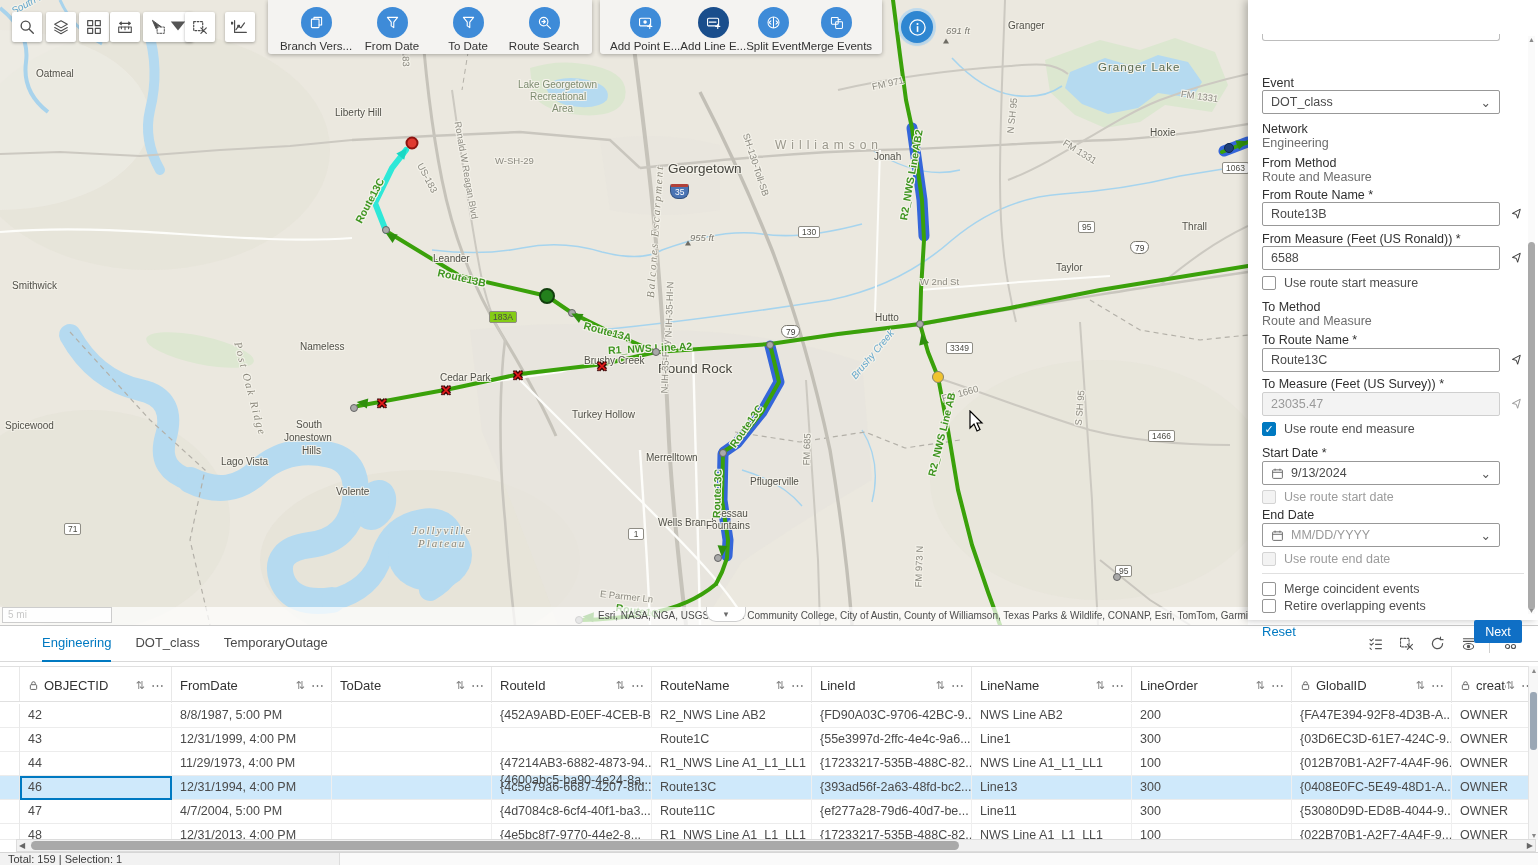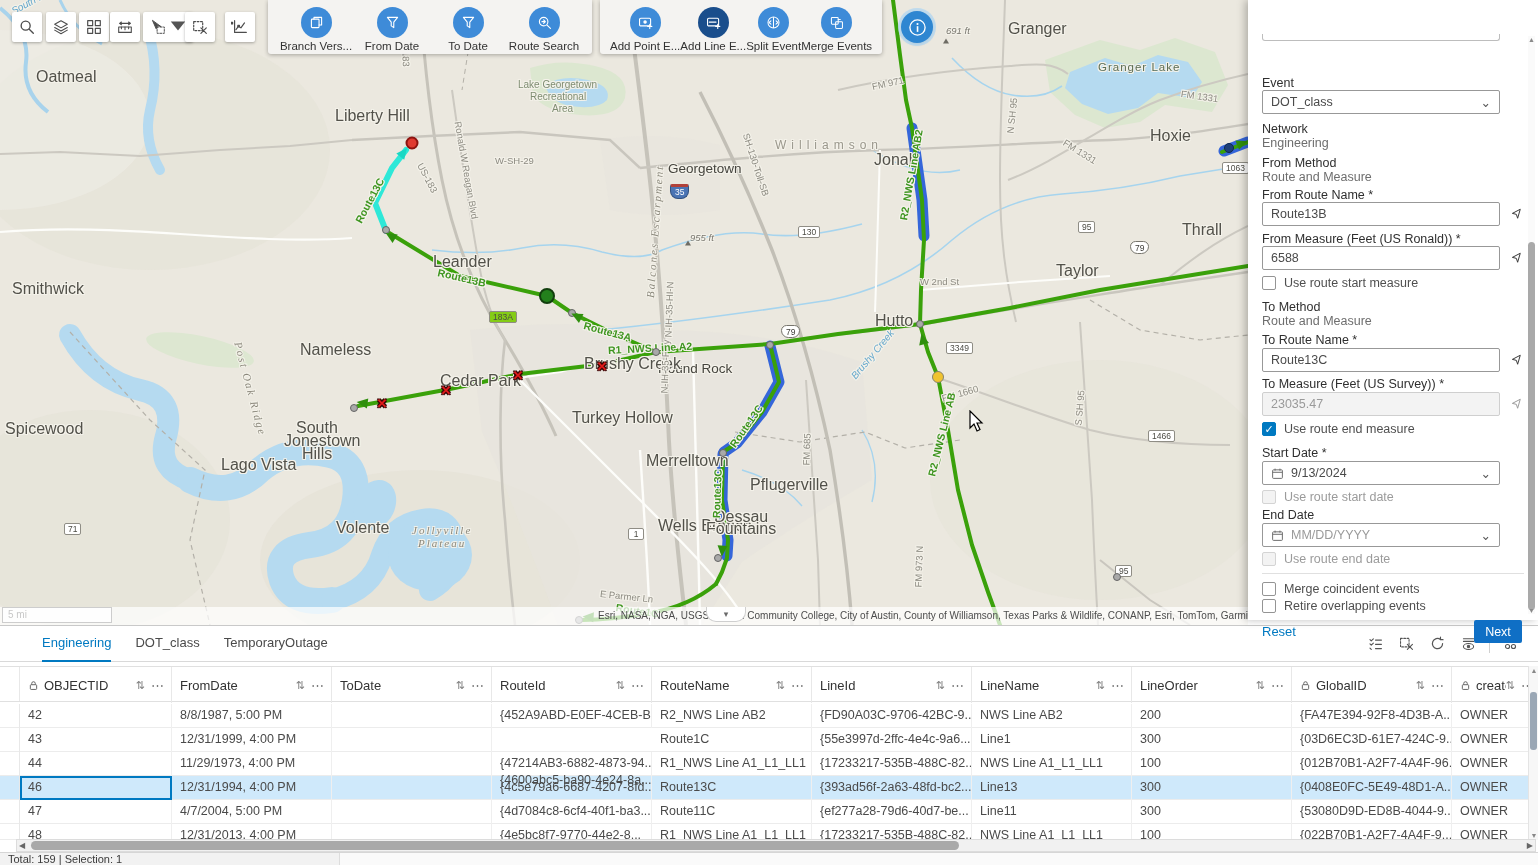--- a/index.html
+++ b/index.html
@@ -6,21 +6,21 @@
   html,body{width:1538px;height:865px;overflow:hidden;font-family:"Liberation Sans",sans-serif;background:#fff}
   #app{position:relative;width:1538px;height:865px}
 
   
   #map{position:absolute;left:0;top:0;width:1248px;height:625px;background:#ebe8df;overflow:hidden}
   #basemap{position:absolute;left:0;top:0}
   #routes{position:absolute;left:0;top:0}
   #map-labels{position:absolute;left:0;top:0;width:100%;height:100%;pointer-events:none}
   .ml{position:absolute;white-space:nowrap;transform-origin:0 50%;
       text-shadow:1px 1px 0 #f4f2ea,-1px -1px 0 #f4f2ea,1px -1px 0 #f4f2ea,-1px 1px 0 #f4f2ea,0 1px 0 #f4f2ea,0 -1px 0 #f4f2ea}
-  .pl{font-size:16px;color:#52514a}
+  .pl{font-size:10px;color:#52514a}
   .big{font-size:13.5px;color:#45443e}
   .cty{font-size:12px;color:#9a978c;letter-spacing:5px}
   .rd{font-size:9.5px;color:#8d8b82}
   .wt{font-style:italic;color:#64a7cc;font-size:10px}
   .wt2{color:#5d6e55;font-size:11.5px;letter-spacing:1px}
   .pk{color:#7f8d72;font-size:10px}
   .ph{font-family:"Liberation Serif",serif;font-style:italic;color:#8b887c;font-size:11px;letter-spacing:2px}
   .ph0{font-family:"Liberation Serif",serif;font-style:italic;color:#8b887c;font-size:11px;letter-spacing:2px}
   .rt{font-size:10.5px;font-weight:bold;color:#3e9520}
   .el{font-style:italic;color:#7a7870;font-size:9.5px}
@@ -221,21 +221,21 @@
         <span class="ml pl" style="left: 335px; top: 107px;">Liberty Hill</span>
         <span class="ml pl" style="left: 12px; top: 280px;">Smithwick</span>
         <span class="ml pl" style="left: 5px; top: 420px;">Spicewood</span>
         <span class="ml pl" style="left: 300px; top: 341px;">Nameless</span>
         <span class="ml pl" style="left: 433px; top: 253px;">Leander</span>
         <span class="ml pl" style="left: 440px; top: 372px;">Cedar Park</span>
         <span class="ml pl" style="left: 296px; top: 419px;">South</span>
         <span class="ml pl" style="left: 284px; top: 432px;">Jonestown</span>
         <span class="ml pl" style="left: 302px; top: 445px;">Hills</span>
         <span class="ml pl" style="left: 221px; top: 456px;">Lago Vista</span>
-        <span class="ml pl" style="left: 336px; top: 486px; margin-top: 33px;">Volente</span>
+        <span class="ml pl" style="left: 336px; top: 486px;">Volente</span>
         <span class="ml pl" style="left: 572px; top: 409px;">Turkey Hollow</span>
         <span class="ml big" style="left: 658px; top: 361px;">Round Rock</span>
         <span class="ml pl" style="left: 646px; top: 452px;">Merrelltown</span>
         <span class="ml pl" style="left: 658px; top: 477px; margin-top: 40px;">Wells Branch</span>
         <span class="ml pl" style="left: 750px; top: 476px;">Pflugerville</span>
         <span class="ml pl" style="left: 714px; top: 508px;">Dessau</span>
         <span class="ml pl" style="left: 706px; top: 520px;">Fountains</span>
         <span class="ml pl" style="left: 584px; top: 355px;">Brushy Creek</span>
         <span class="ml big" style="left: 668px; top: 161px;">Georgetown</span>
         <span class="ml pl" style="left: 874px; top: 151px;">Jonah</span>

